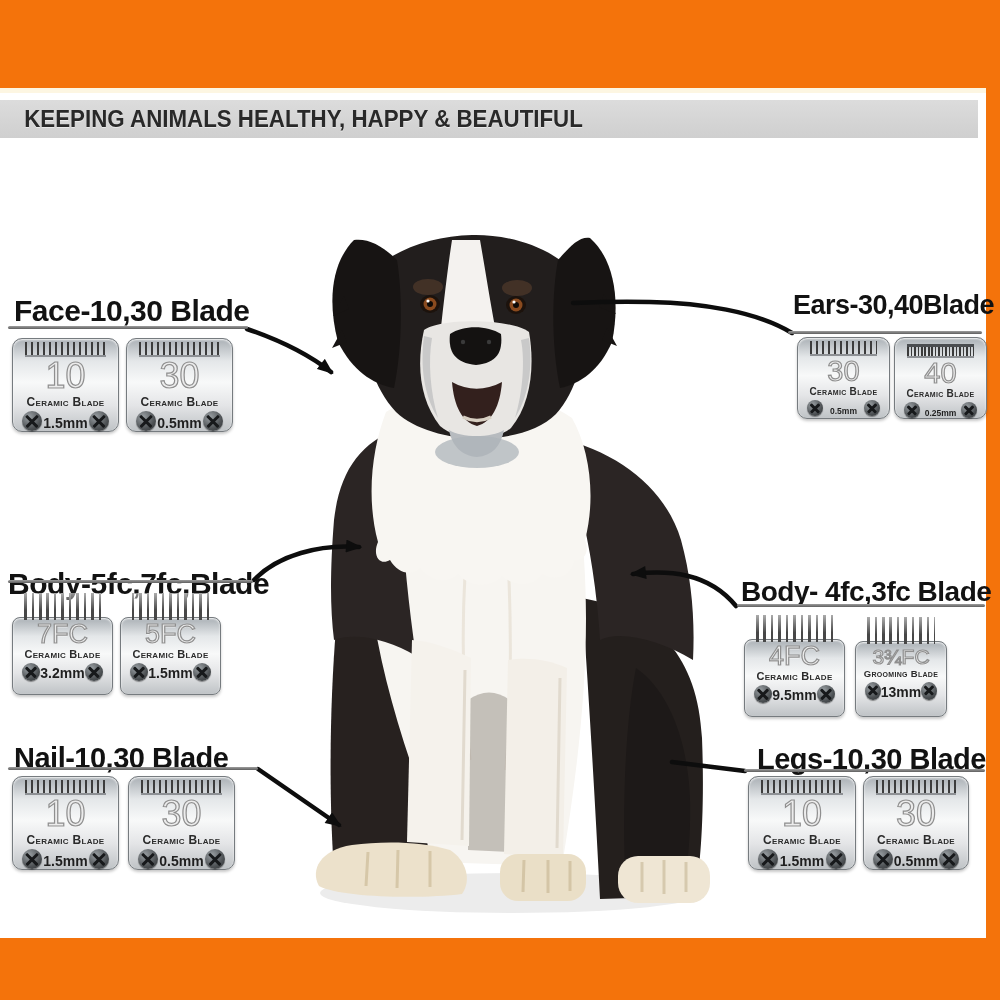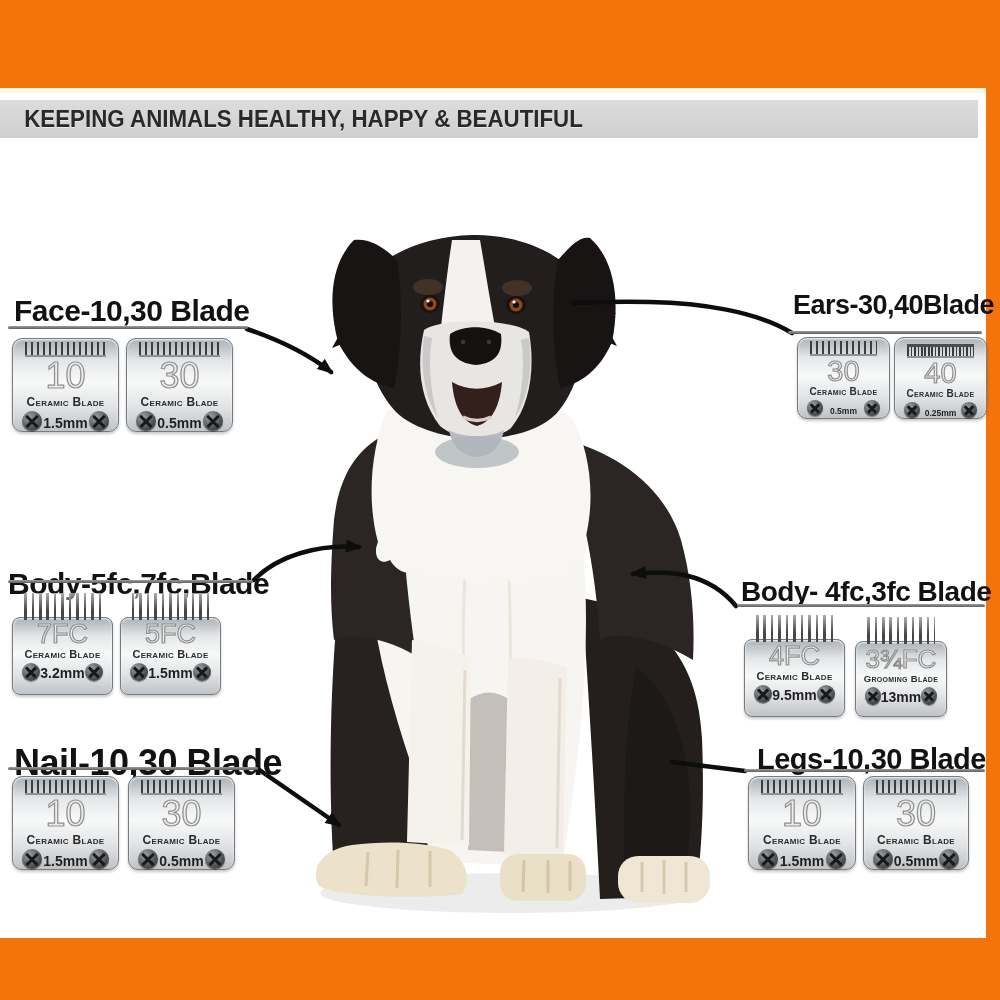--- a/index.html
+++ b/index.html
@@ -56,21 +56,21 @@
 
   .blade.fc{width:101px;height:78px;margin-top:26px;border-radius:8px;overflow:visible;}
   .blade.fc .teeth{position:absolute;top:-25px;left:11px;right:11px;width:auto;height:27px;
          border-bottom:none;margin:0;
          background:linear-gradient(180deg,rgba(255,255,255,.55),rgba(255,255,255,0) 65%),
                     repeating-linear-gradient(90deg,#474747 0 2.5px,rgba(0,0,0,0) 2.5px 7.5px);}
   .blade.fc .num{font-size:27px;margin-top:2px;}
   .blade.fc .btype{font-size:11px;}
   .blade.fc .screw{width:18px;height:18px;}
   .blade.fc.narrow{width:92px;height:76px;}
-  .blade.fc.narrow .num{font-size:26px;margin-top:4px;}
+  .blade.fc.narrow .num{font-size:21px;margin-top:4px;}
   .blade.fc.narrow .btype{font-size:9.5px;}
 
   svg.overlay{position:absolute;left:0;top:0;pointer-events:none;}
 </style>
 </head>
 <body>
 
 <div class="band-top" style="background:#F4730B"></div>
 <div class="band-cream"></div>
 <div class="banner">
@@ -266,21 +266,21 @@
       <div class="screwrow">
         <span class="screw"></span>
         <span class="mm">13mm</span>
         <span class="screw"></span>
       </div>
     </div>
   </div>
 </div>
 
 <div class="section">
-  <div class="sec-title" style="left:14px;top:742px;font-size:36px">Nail-10,30 Blade</div>
+  <div class="sec-title" style="left:14px;top:742px;font-size:29px">Nail-10,30 Blade</div>
   <div class="underline" style="left:8px;top:767px;width:250px"></div>
   <div class="blades" style="left:12px;top:776px;gap:9px">
     <div class="blade">
       <div class="teeth"></div>
       <div class="num">10</div>
       <div class="btype">Ceramic Blade</div>
       <div class="screwrow">
         <span class="screw"></span>
         <span class="mm">1.5mm</span>
         <span class="screw"></span>

